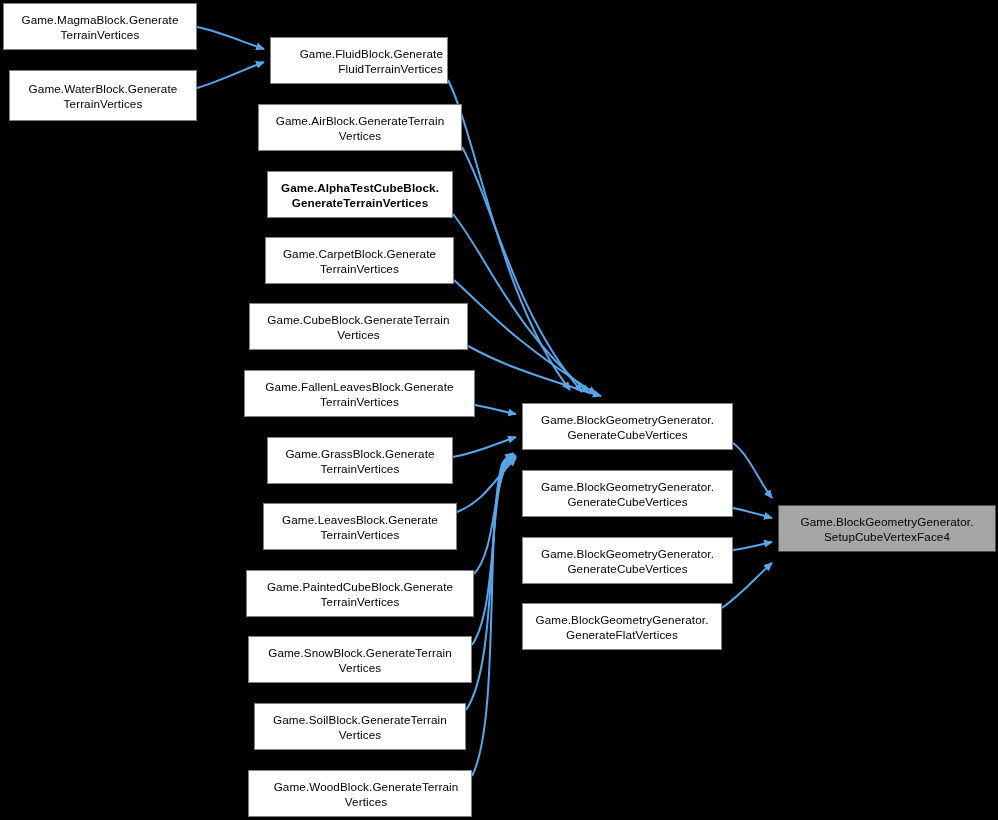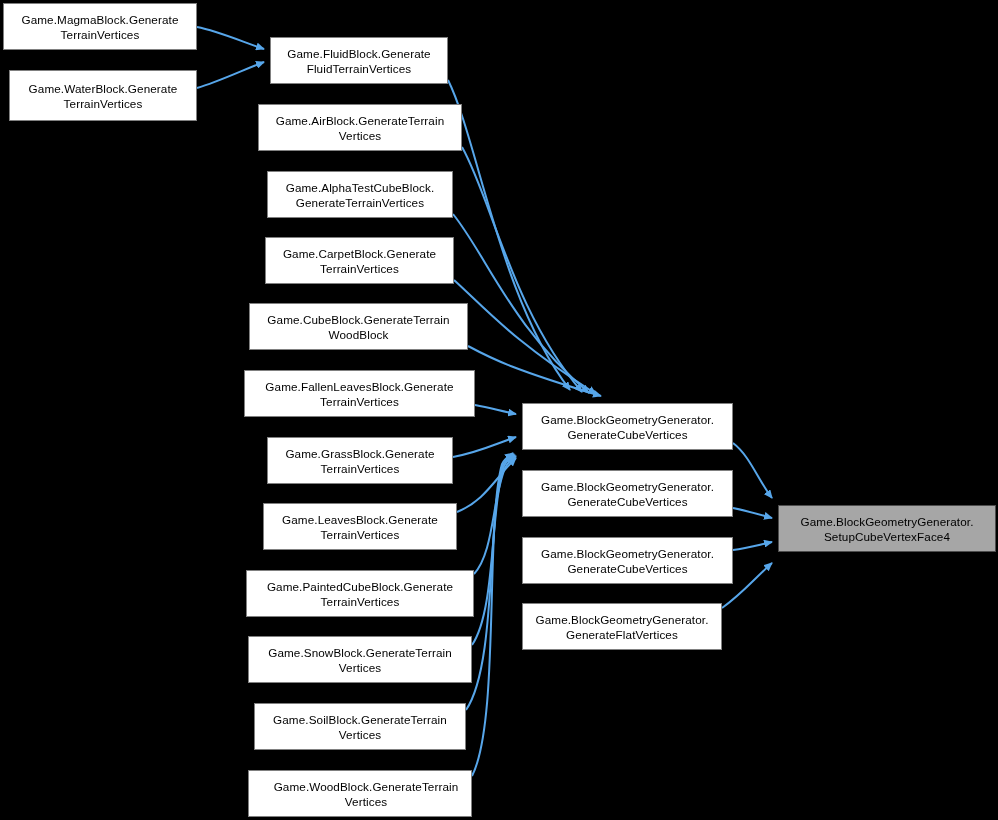--- a/index.html
+++ b/index.html
@@ -50,39 +50,39 @@
 
   <div id="node-layer">
       <div class="node" style="left: 3px; top: 3px; width: 194px; height: 47px;">
         <span>Game.MagmaBlock.Generate
 TerrainVertices</span>
       </div>
       <div class="node" style="left: 9px; top: 70px; width: 188px; height: 51px;">
         <span>Game.WaterBlock.Generate
 TerrainVertices</span>
       </div>
-      <div class="node" style="left: 270px; top: 37px; width: 178px; height: 47px;">
+      <div class="node" style="left: 270px; top: 37px; width: 178px; height: 47px; text-align: right;">
         <span>Game.FluidBlock.Generate
 FluidTerrainVertices</span>
       </div>
       <div class="node" style="left: 258px; top: 104px; width: 204px; height: 47px;">
         <span>Game.AirBlock.GenerateTerrain
 Vertices</span>
       </div>
-      <div class="node" style="left: 267px; top: 171px; width: 186px; height: 47px;">
+      <div class="node" style="left: 267px; top: 171px; width: 186px; height: 47px; font-weight: bold;">
         <span>Game.AlphaTestCubeBlock.
 GenerateTerrainVertices</span>
       </div>
       <div class="node" style="left: 265px; top: 237px; width: 189px; height: 47px;">
         <span>Game.CarpetBlock.Generate
 TerrainVertices</span>
       </div>
       <div class="node" style="left: 249px; top: 303px; width: 219px; height: 47px;">
         <span>Game.CubeBlock.GenerateTerrain
-WoodBlock</span>
+Vertices</span>
       </div>
       <div class="node" style="left: 244px; top: 370px; width: 231px; height: 47px;">
         <span>Game.FallenLeavesBlock.Generate
 TerrainVertices</span>
       </div>
       <div class="node" style="left: 267px; top: 437px; width: 186px; height: 47px;">
         <span>Game.GrassBlock.Generate
 TerrainVertices</span>
       </div>
       <div class="node" style="left: 263px; top: 503px; width: 194px; height: 47px;">

